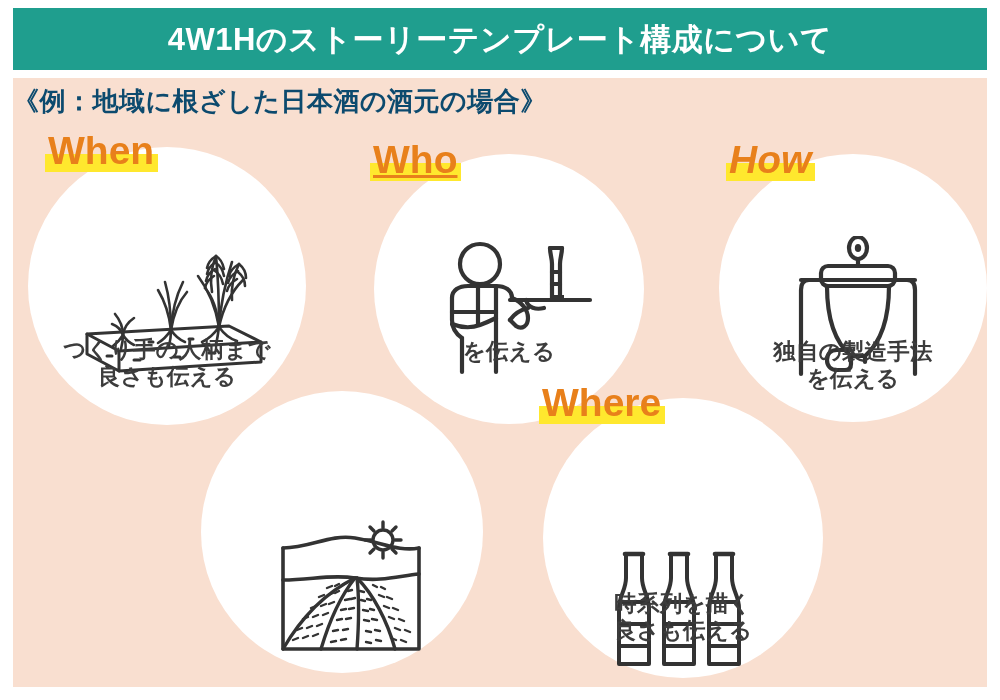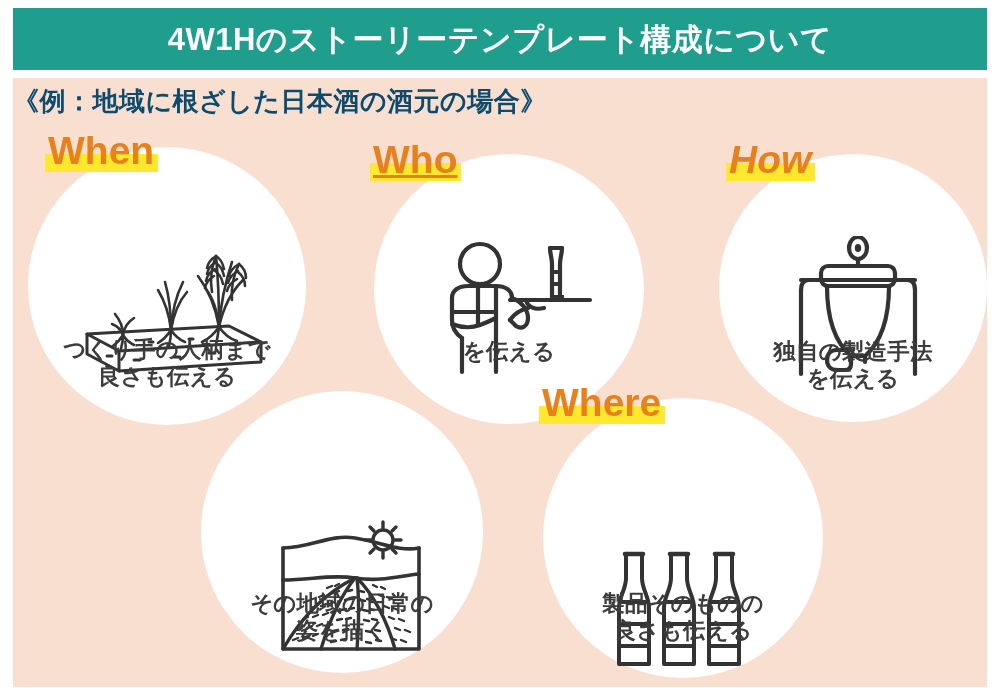--- a/index.html
+++ b/index.html
@@ -303,24 +303,20 @@
           <path d="M60 124 l5 -1M70 122 l5 -1M62 113 l5 -1M72 112 l5 -1M66 102 l5 -1M75 101 l5 -1
                    M70 92 l5 -1M78 91 l5 -1M74 82 l5 -1M80 81 l4 -1M77 73 l4 -1"></path>
           <path d="M95 124 l5 1M105 122 l5 1M95 113 l5 1M104 112 l5 1M93 102 l5 1M101 101 l5 1
                    M92 92 l5 1M99 91 l4 1M90 82 l4 1M96 81 l4 1M89 73 l4 1"></path>
           <path d="M130 122 l5 2M120 120 l5 2M134 112 l5 2M124 110 l5 2M128 101 l5 2M118 99 l5 2
                    M122 90 l5 2M113 88 l5 2M116 79 l5 2M108 77 l5 2M110 69 l4 2M102 67 l4 2"></path>
         </g>
       </svg>
     </div>
 
-    <div class="caption cap-where">
-      <div>その地域の日常の</div>
-      <div>姿を描く</div>
-    </div>
 
     <div class="label l-what">
       <span class="hl"></span>
       <span class="txt">Where</span>
     </div>
 
     <div class="icon i-what">
       <svg viewBox="0 0 140 122" fill="none" stroke="#333333" stroke-width="4" stroke-linecap="round" stroke-linejoin="round">
 
         <g>
@@ -343,18 +339,18 @@
           <path d="M100 118 L100 62 C100 50 107 44 107 32 L107 8 L123 8 L123 32 C123 44 130 50 130 62 L130 118 Z"></path>
           <path d="M106 8 L124 8" stroke-width="4.6"></path>
           <path d="M101 56 L129 56"></path>
           <path d="M100 78 L130 78"></path>
           <path d="M100 100 L130 100"></path>
         </g>
       </svg>
     </div>
 
     <div class="caption cap-what">
-      <div>製品そのものの</div>
+      <div>時系列を描く</div>
       <div>良さも伝える</div>
     </div>
 
   </div>
 </div>
 
 </body></html>

